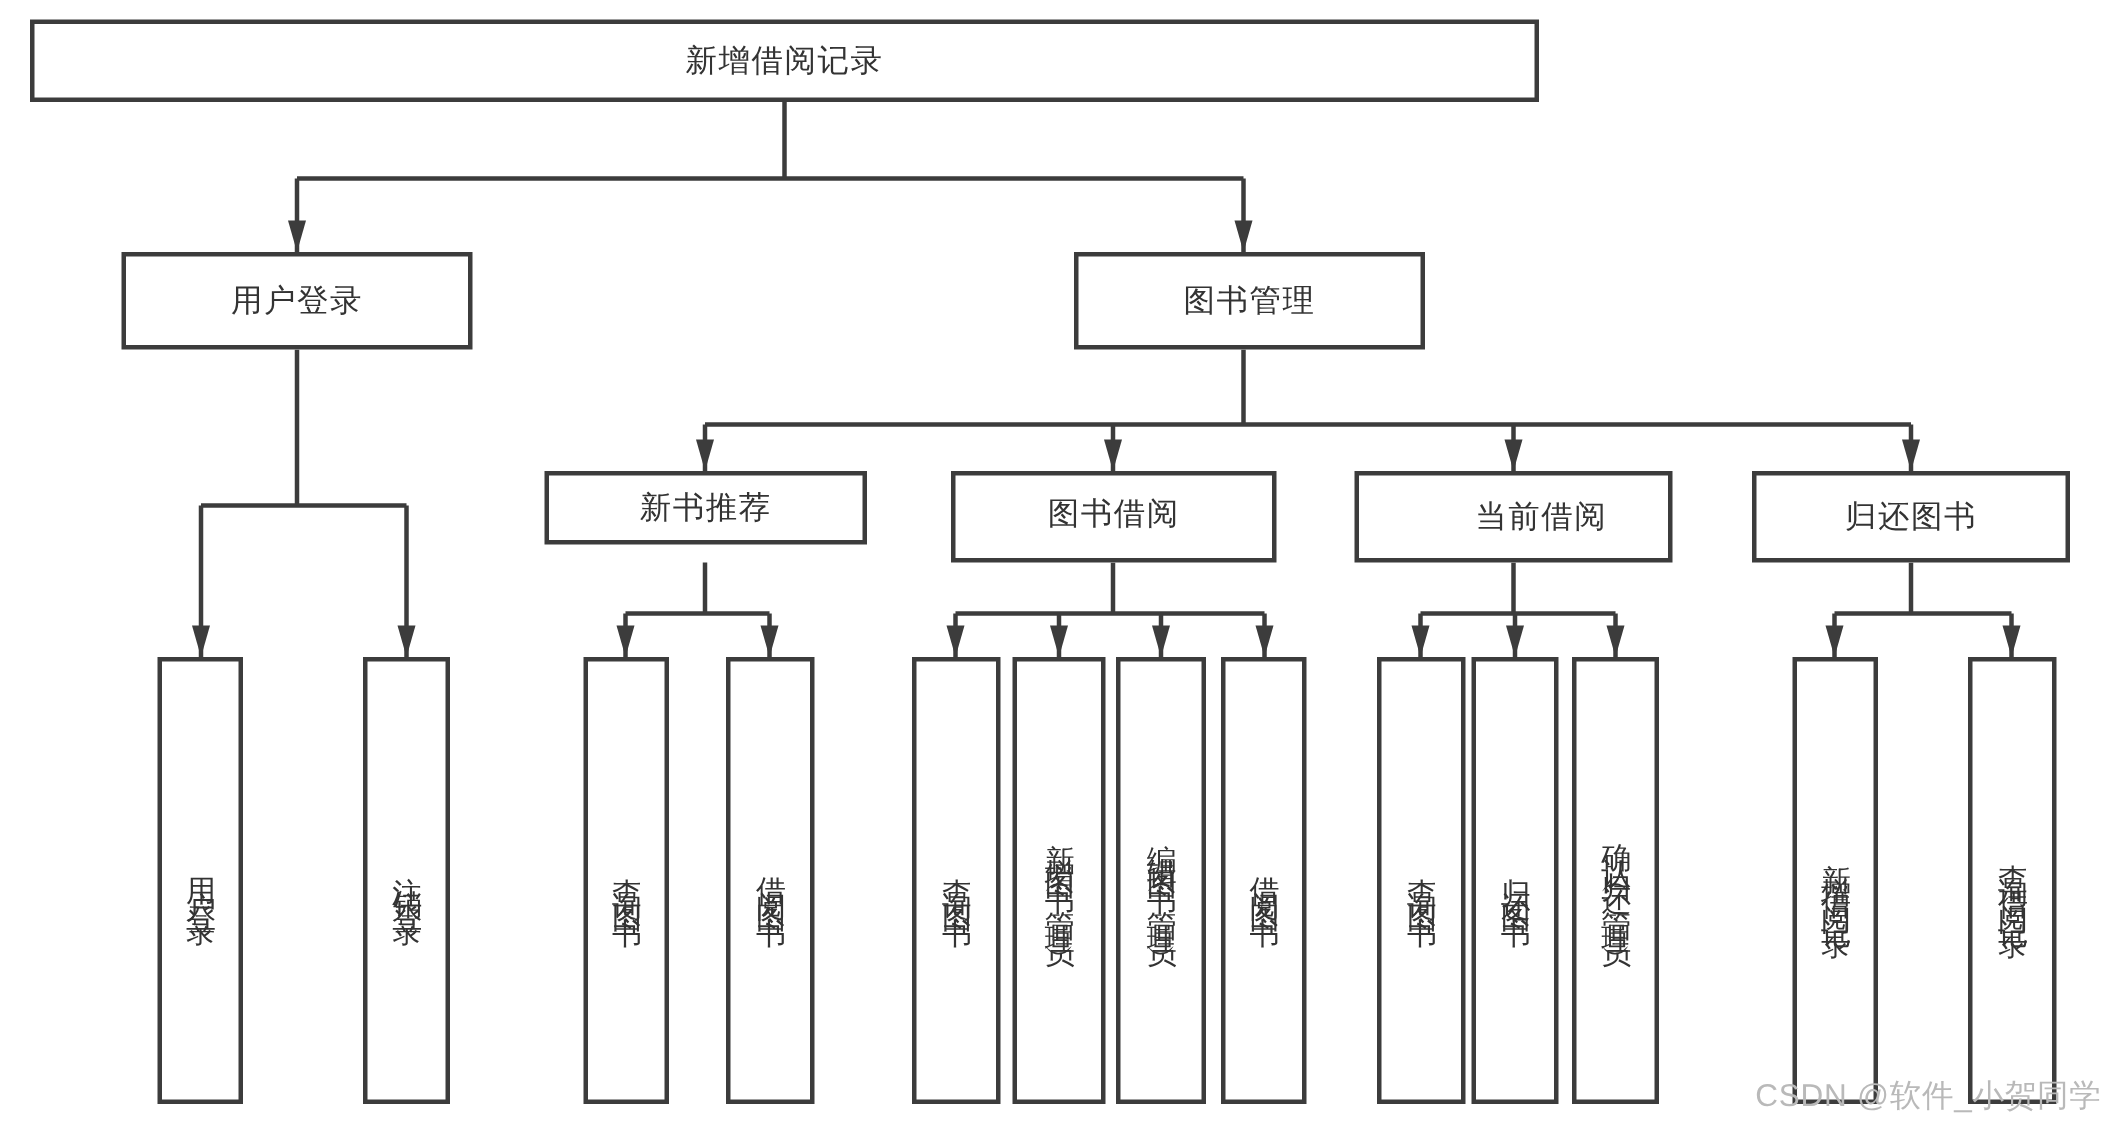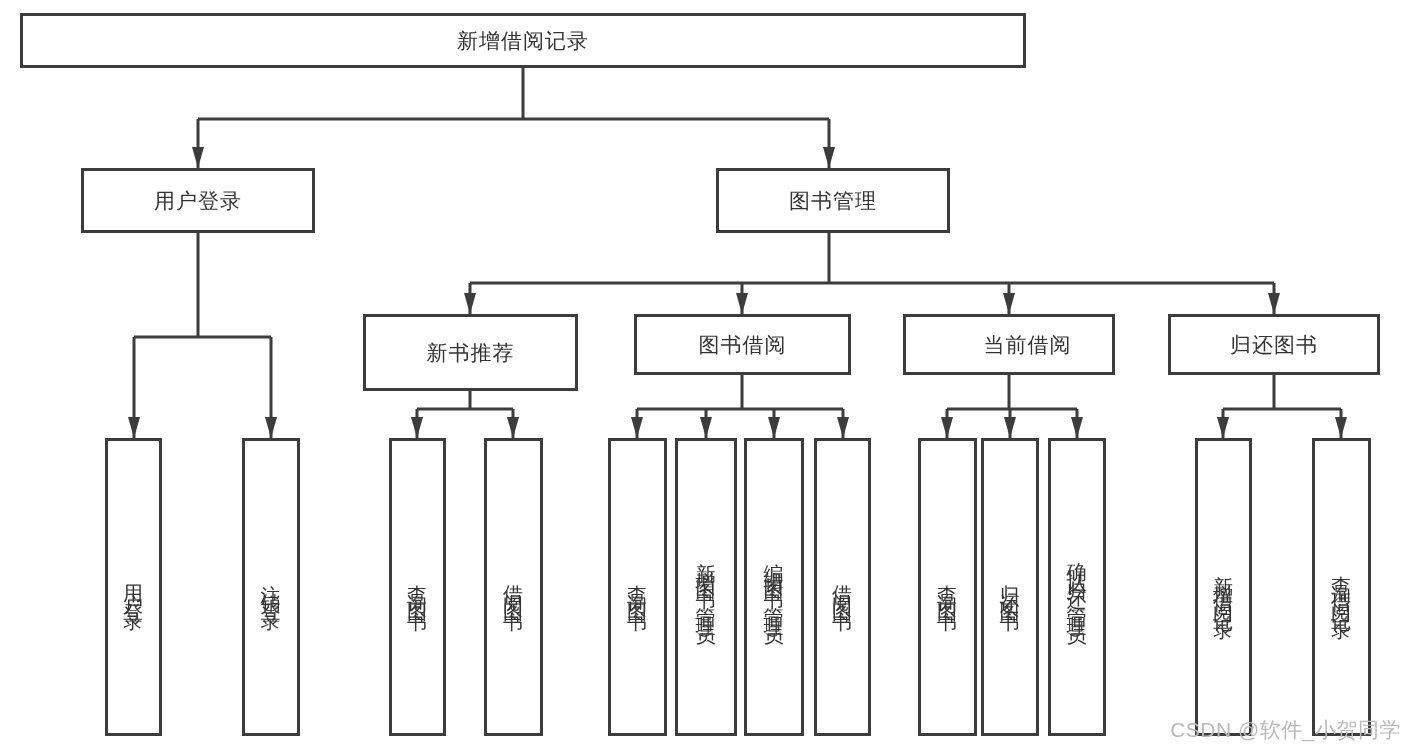--- a/index.html
+++ b/index.html
@@ -15,22 +15,22 @@
   }
   .h{font-size:21px;letter-spacing:1px;}
   .v{
     writing-mode:vertical-rl;text-orientation:mixed;
     font-size:20px;letter-spacing:9px;
   }
   
   #n-root{left:20px;top:13px;width:1006px;height:55px;}
   #n-user{left:81px;top:168px;width:234px;height:65px;}
   #n-book{left:716px;top:168px;width:234px;height:65px;}
-  #n-rec{left:363px;top:314px;width:215px;height:77px;}
-  #n-bor{left:634px;top:314px;width:217px;height:61px;}
+  #n-rec{left:363px;top:314px;width:215px;height:49px;}
+  #n-bor{left:634px;top:314px;width:217px;height:61px;font-family:Liberation Mono, monospace;}
   #n-cur{left:903px;top:314px;width:212px;height:61px;padding-left:37px;}
   #n-recd{left:1168px;top:314px;width:212px;height:61px;}
   #l-user-login{left:105px;top:438px;width:57px;height:298px;}
   #l-logout{left:242px;top:438px;width:58px;height:298px;}
   #l-rec-query{left:389px;top:438px;width:57px;height:298px;}
   #l-rec-borrow{left:484px;top:438px;width:59px;height:298px;}
   #l-bor-query{left:608px;top:438px;width:59px;height:298px;}
   #l-bor-add{left:675px;top:438px;width:62px;height:298px;}
   #l-bor-edit{left:744px;top:438px;width:60px;height:298px;}
   #l-bor-borrow{left:814px;top:438px;width:57px;height:298px;}

